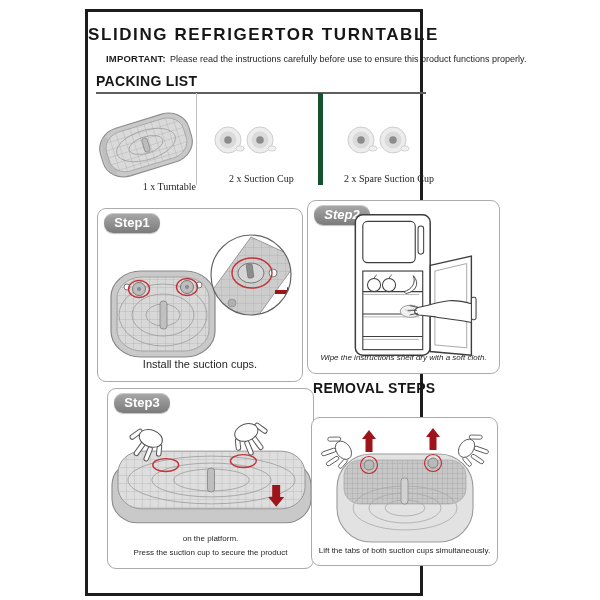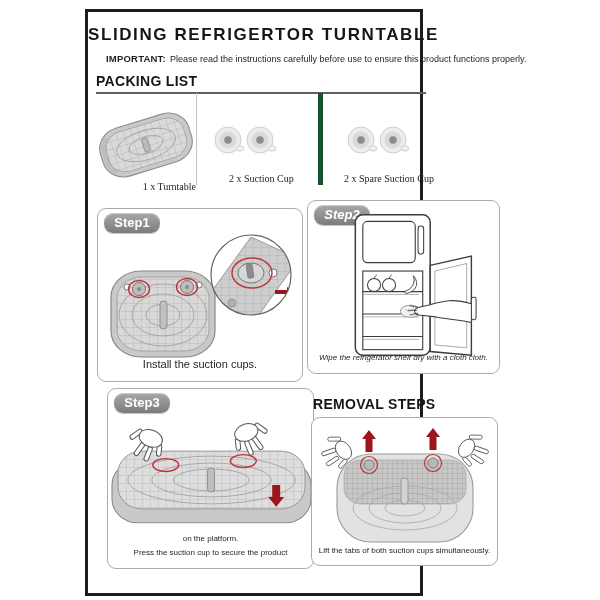--- a/index.html
+++ b/index.html
@@ -17,21 +17,21 @@
   }
   .important{
     position:absolute;top:41px;left:18px;right:4px;font-size:9px;color:#1e1e1e;white-space:nowrap;
   }
   .important b{font-size:9.5px;letter-spacing:.2px;margin-right:4px;}
   .section-heading{
     position:absolute;font-size:14px;font-weight:bold;color:#161616;letter-spacing:.3px;white-space:nowrap;
   }
   #packing-heading{left:8px;top:61px;width:330px;border-bottom:2px solid #5f5f5f;padding-bottom:3px;}
   #install-heading{left:8px;top:177px;}
-  #removal-heading{left:225px;top:384px;text-align:right;}
+  #removal-heading{left:225px;top:368px;text-align:right;}
   .pack-row{
     position:absolute;left:8px;top:81px;width:338px;height:92px;display:flex;
   }
   .pack-cell{
     position:relative;display:flex;flex-direction:column;align-items:flex-end;
     justify-content:space-between;box-sizing:border-box;padding-top:16px;font-family:Liberation Serif, serif;
   }
   .pack-cell.c1{width:106px;}
   .pack-cell.c2{width:106px;border-left:1px solid #c3c3c3;}
   .pack-cell.c3{width:126px;border-left:5px solid #14532d;margin-left:24px;}
@@ -209,21 +209,21 @@
       <polygon points="129,62 163,54 163,144 129,141" fill="none" stroke="#8d8d8d" stroke-width="0.8"></polygon>
       <rect x="168" y="90" width="5" height="24" rx="2" fill="#fff" stroke="#3d3d3d" stroke-width="1.1"></rect>
 
       <ellipse cx="103" cy="105" rx="11" ry="6.5" fill="#f1f1f1" stroke="#8a8a8a" stroke-width="0.9"></ellipse>
       <path d="M97,103 l5,3 l4,-4 l4,4" fill="none" stroke="#aaa" stroke-width="0.7"></path>
       <path d="M168,97 C148,91 138,94 124,98 L111,101 C106,103 106,108 112,109 L130,111 C148,114 160,115 168,117 Z" fill="#fff" stroke="#3d3d3d" stroke-width="1.1" stroke-linejoin="round"></path>
       <line x1="111" y1="101" x2="102" y2="99" stroke="#3d3d3d" stroke-width="0.9"></line>
       <line x1="110" y1="104" x2="100" y2="104" stroke="#3d3d3d" stroke-width="0.9"></line>
       <line x1="111" y1="107" x2="102" y2="109" stroke="#3d3d3d" stroke-width="0.9"></line>
     </svg>
-    <div class="caption" id="cap2">Wipe the refrigerator shelf dry with a cloth cloth.</div>
+    <div class="caption" id="cap2">Wipe the instructions shelf dry with a soft cloth.</div>
   </div>
 
   <div class="step-box" id="box-step3">
     <div class="badge">Step3</div>
     <svg class="art" id="art3" width="203" height="118" viewBox="0 0 204 118">
 
       <rect x="2" y="42" width="200" height="62" rx="26" ry="24" fill="#c9c9c9" stroke="#8a8a8a" stroke-width="1.1"></rect>
       <rect x="8" y="32" width="188" height="58" rx="24" ry="22" fill="#dedede" stroke="#969696" stroke-width="1"></rect>
       <rect x="8" y="32" width="188" height="58" rx="24" ry="22" fill="url(#mesh8)"></rect>
       <ellipse cx="102" cy="61" rx="84" ry="24" fill="none" stroke="#9a9a9a" stroke-width="0.8"></ellipse>

